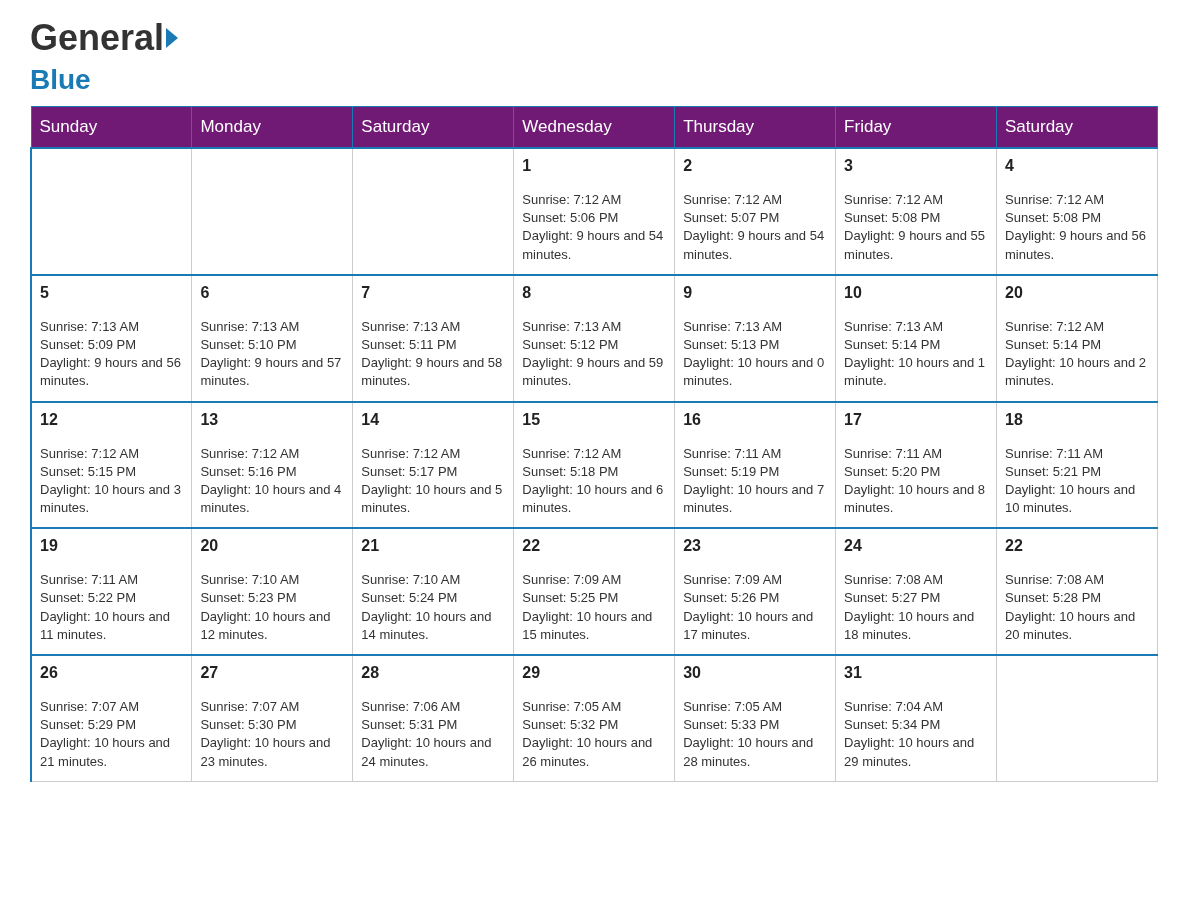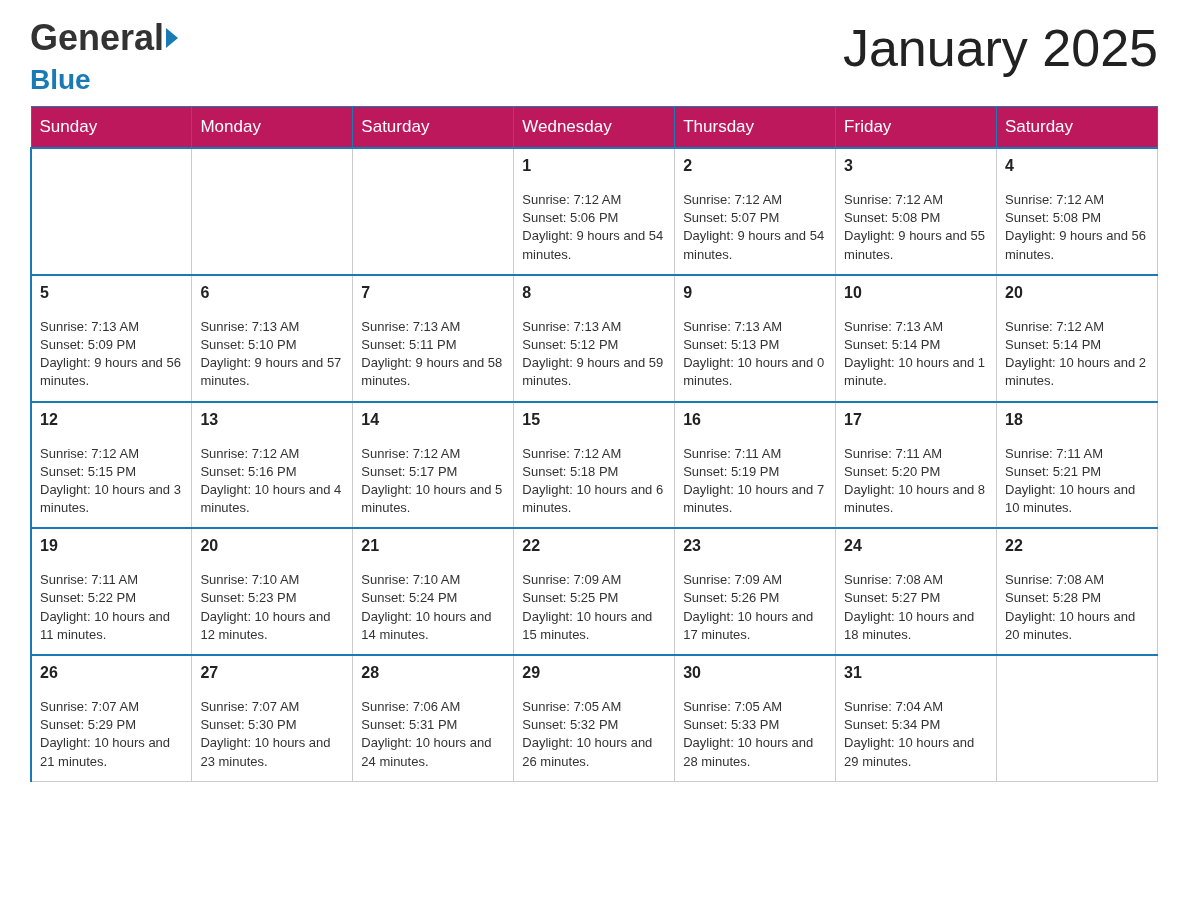--- a/index.html
+++ b/index.html
@@ -51,21 +51,21 @@
       color: #333;
       margin-top: 4px;
     }
     table {
       width: 100%;
       border-collapse: collapse;
       table-layout: fixed;
       margin-top: 10px;
     }
     thead tr th {
-      background-color: #be185d;
+      background-color: #701a75;
       color: #fff;
       font-size: 17px;
       font-weight: normal;
       padding: 10px 8px;
       text-align: left;
       border: 1px solid #1a7ab5;
     }
     tbody tr td {
       border: 1px solid #ccc;
       vertical-align: top;
@@ -98,21 +98,20 @@
 
 <div class="header">
   <div class="logo">
     <div class="logo-text">
       <span class="logo-general">General</span>
       <span class="logo-arrow"></span>
     </div>
     <span class="logo-blue">Blue</span>
   </div>
   <div class="title-block">
-    <div class="month-year">January 2025</div>
   </div>
 </div>
 
 <table>
   <thead>
     <tr>
     <th>Sunday</th>
         <th>Monday</th>
         <th>Saturday</th>
         <th>Wednesday</th>

